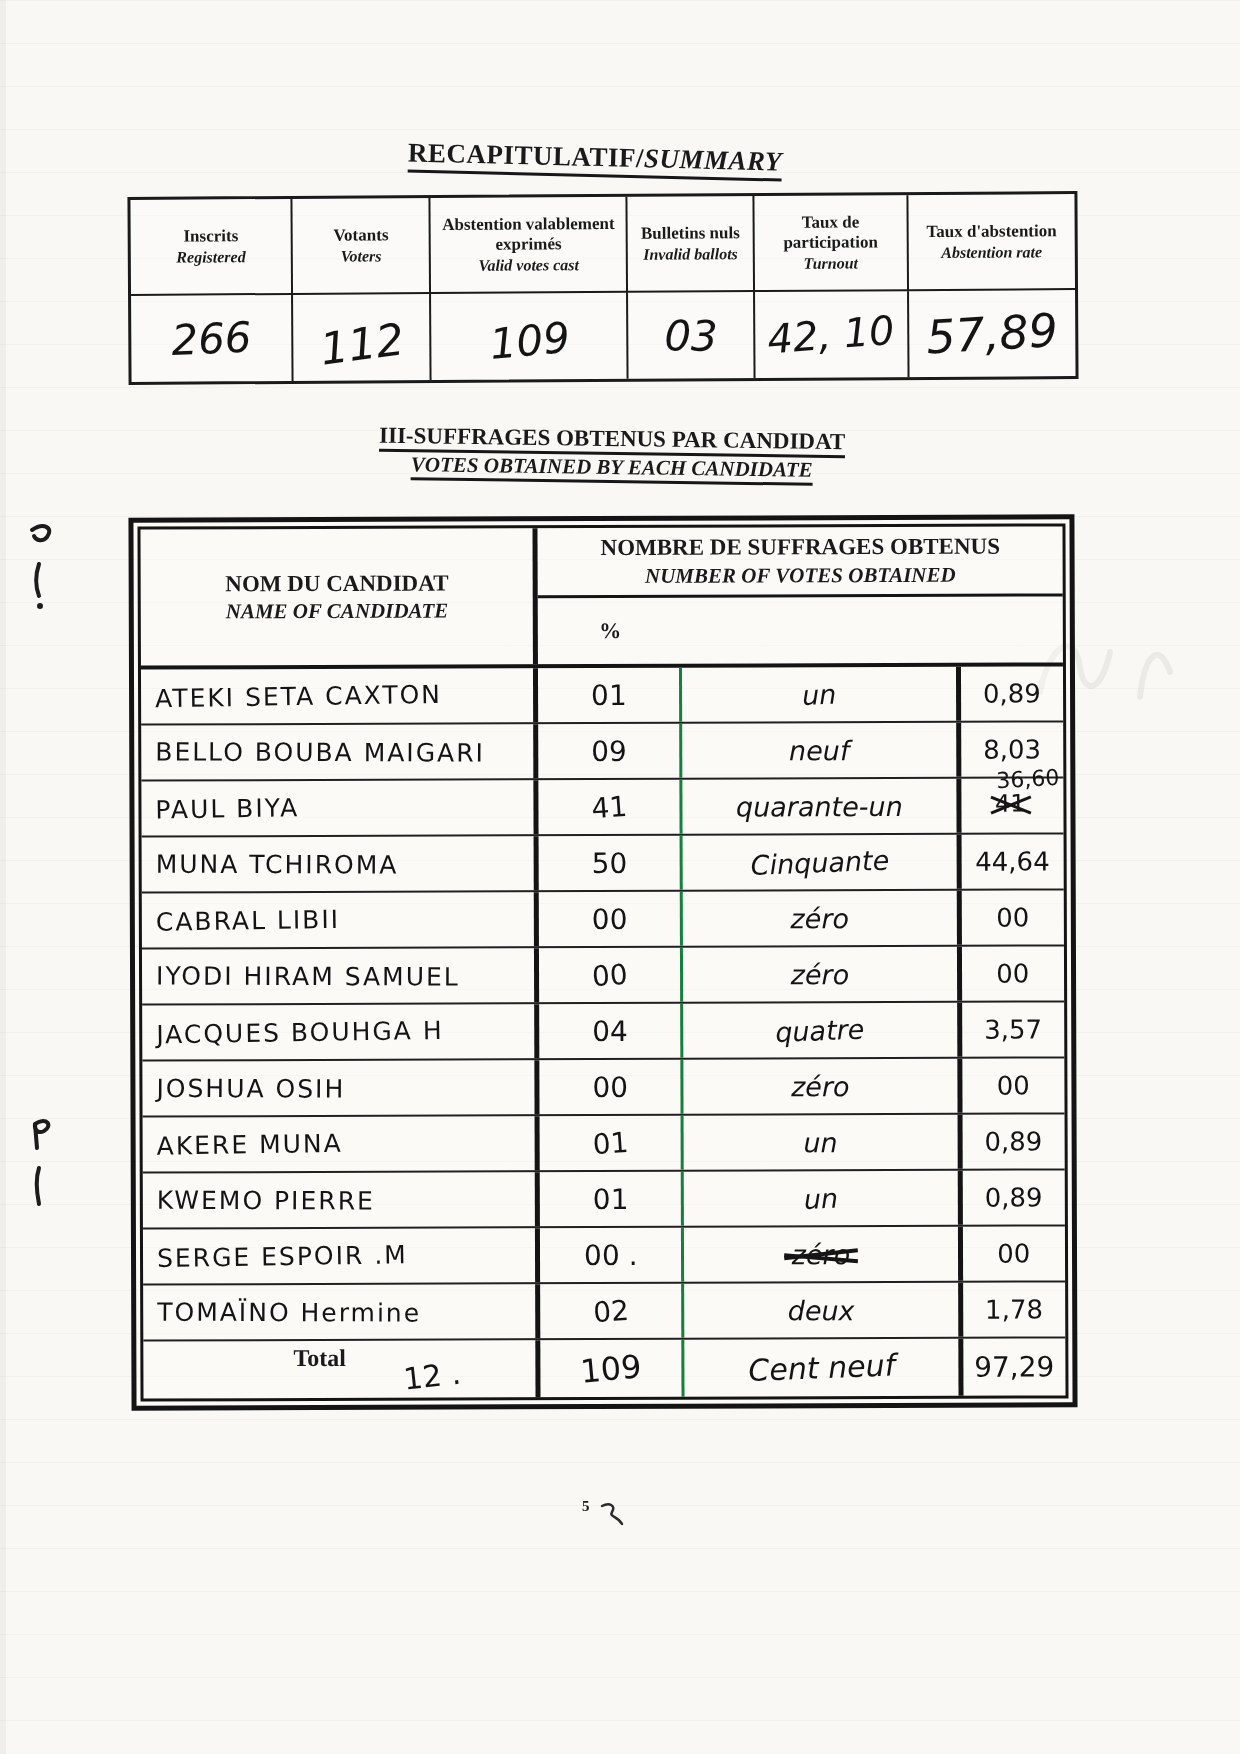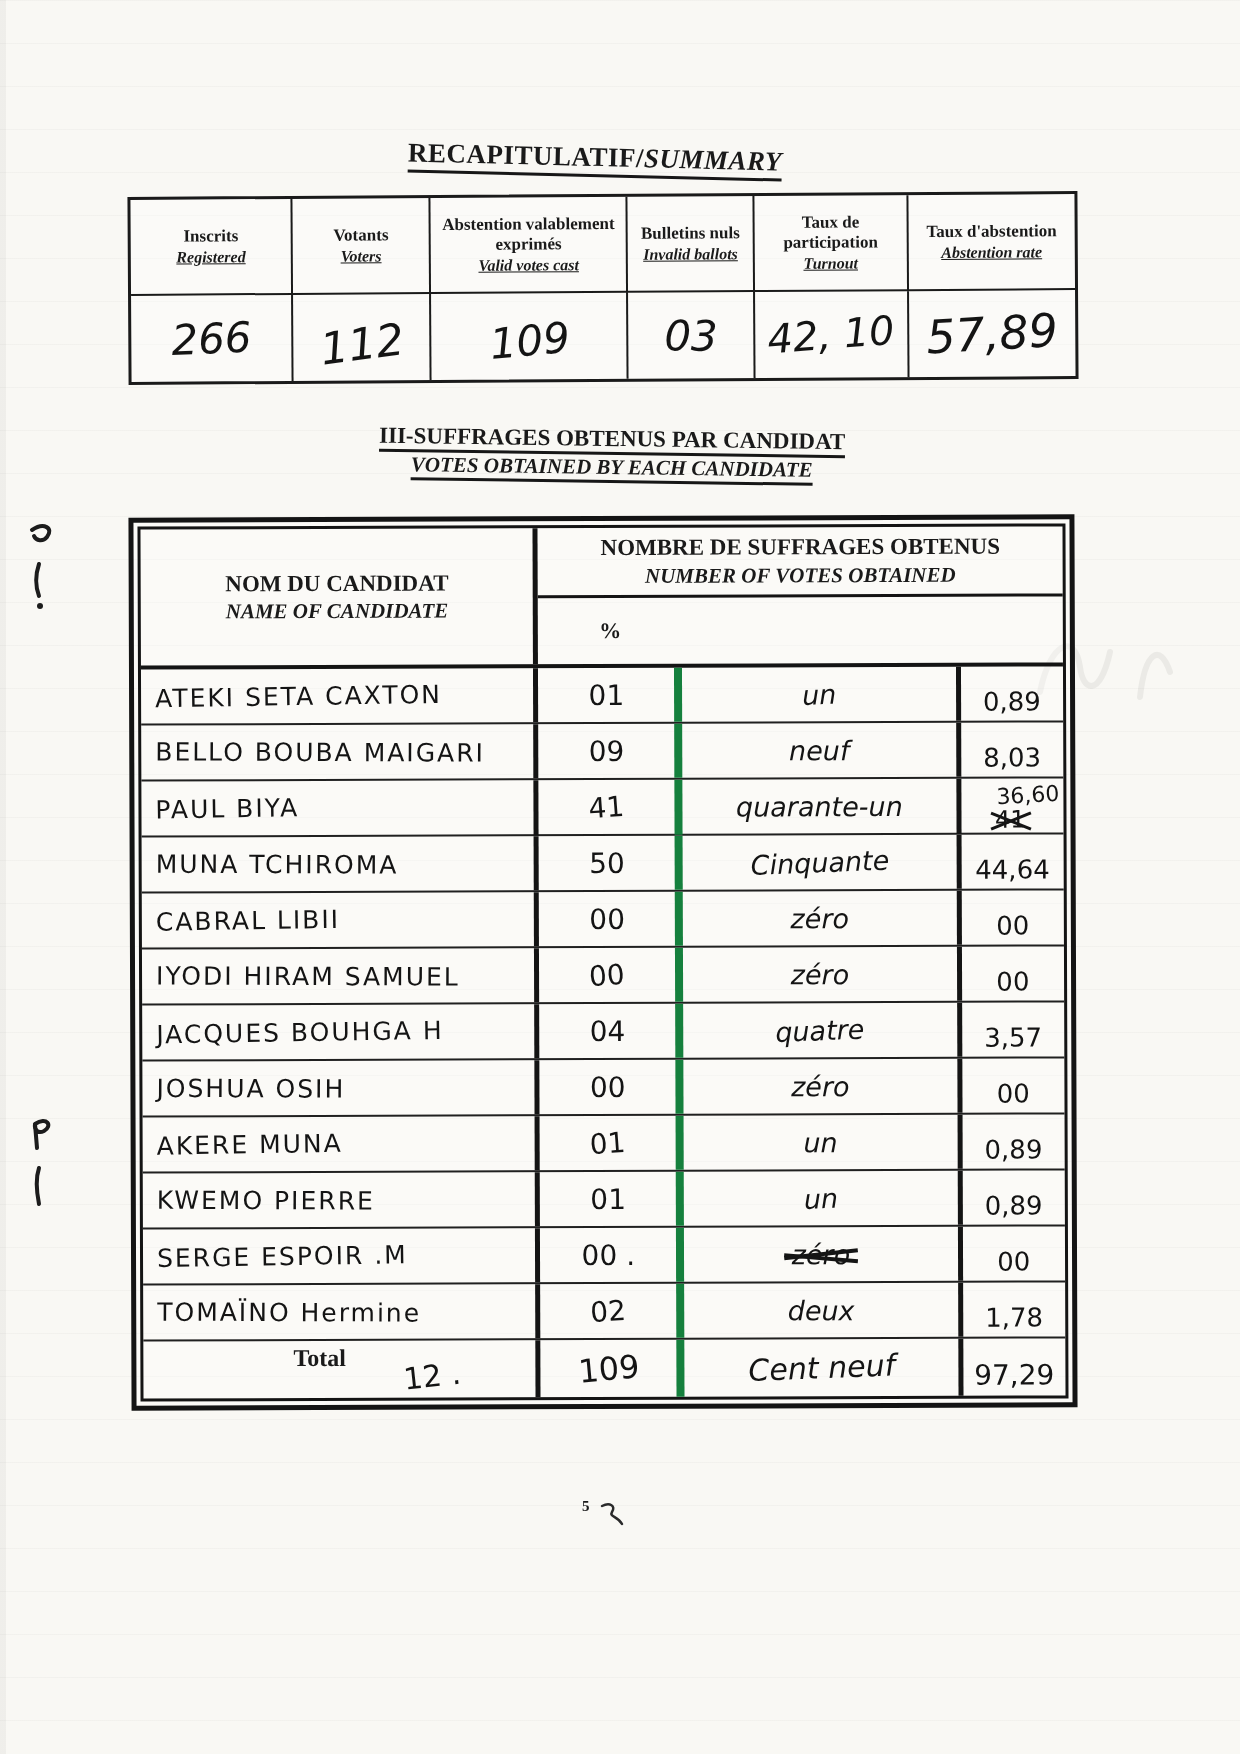--- a/index.html
+++ b/index.html
@@ -33,21 +33,21 @@
   }
   .srow{display:grid;grid-template-columns:17.2% 14.6% 20.9% 13.4% 16.3% 17.6%;}
   .scell{
     border-right:2px solid #1a1a1a;display:flex;flex-direction:column;
     justify-content:center;align-items:center;text-align:center;padding:4px 8px;box-sizing:border-box;
   }
   .scell:last-child{border-right:none;}
   #summary-head .scell{border-bottom:2px solid #1a1a1a;height:96px;}
   #summary-vals .scell{height:86px;}
   .scell .fr{font-weight:bold;font-size:17px;line-height:1.2;}
-  .scell .en{font-weight:bold;font-style:italic;font-size:16px;line-height:1.2;text-decoration:underline;}
+  .scell .en{font-weight:bold;font-style:italic;font-size:16px;line-height:1.2;}
   .sval .hw{font-size:42px;font-style:italic;}
   .sv0 .hw{transform:rotate(-2deg);}
   .sv1 .hw{transform:rotate(-7deg) translateY(6px);font-size:44px;}
   .sv2 .hw{transform:rotate(-5deg) translateY(4px);}
   .sv3 .hw{transform:rotate(1deg);}
   .sv4 .hw{transform:rotate(-4deg);font-size:40px;}
   .sv5 .hw{transform:rotate(-3deg);font-size:46px;}
 
   
   .section-title{
@@ -87,23 +87,23 @@
   .votes-sub .en{font-weight:bold;font-style:italic;font-size:20px;line-height:1.2;}
   .sub-pct{font-weight:bold;font-size:22px;}
   .cand-body{border-top:4px solid #141414;}
   .crow{
     display:grid;grid-template-columns:43.1% 15.6% 30.2% 11.1%;
     height:54px;border-bottom:2px solid #202020;
   }
   .crow:last-child{border-bottom:none;height:57px;}
   .cell{display:flex;align-items:center;box-sizing:border-box;overflow:visible;}
   .name-cell{border-right:5px solid #141414;padding-left:14px;position:relative;}
-  .fig-cell{border-right:8px solid #15803d;justify-content:center;}
+  .fig-cell{border-right:3px solid #15803d;justify-content:center;}
   .words-cell{border-right:5px solid #141414;justify-content:center;}
-  .pct-cell{justify-content:center;margin-top:16px;}
+  .pct-cell{justify-content:center;}
   .hw-name{font-size:25px;letter-spacing:2px;white-space:nowrap;}
   .hw-fig{font-size:28px;}
   .hw-words{font-size:27px;font-style:italic;}
   .hw-pct{font-size:26px;}
   .crow:nth-child(odd) .hw-name{transform:rotate(-0.7deg);}
   .crow:nth-child(even) .hw-name{transform:rotate(0.4deg);}
   .crow:nth-child(3n) .hw-fig{transform:rotate(-4deg);}
   .crow:nth-child(3n+1) .hw-words{transform:rotate(-2deg);}
 
   

